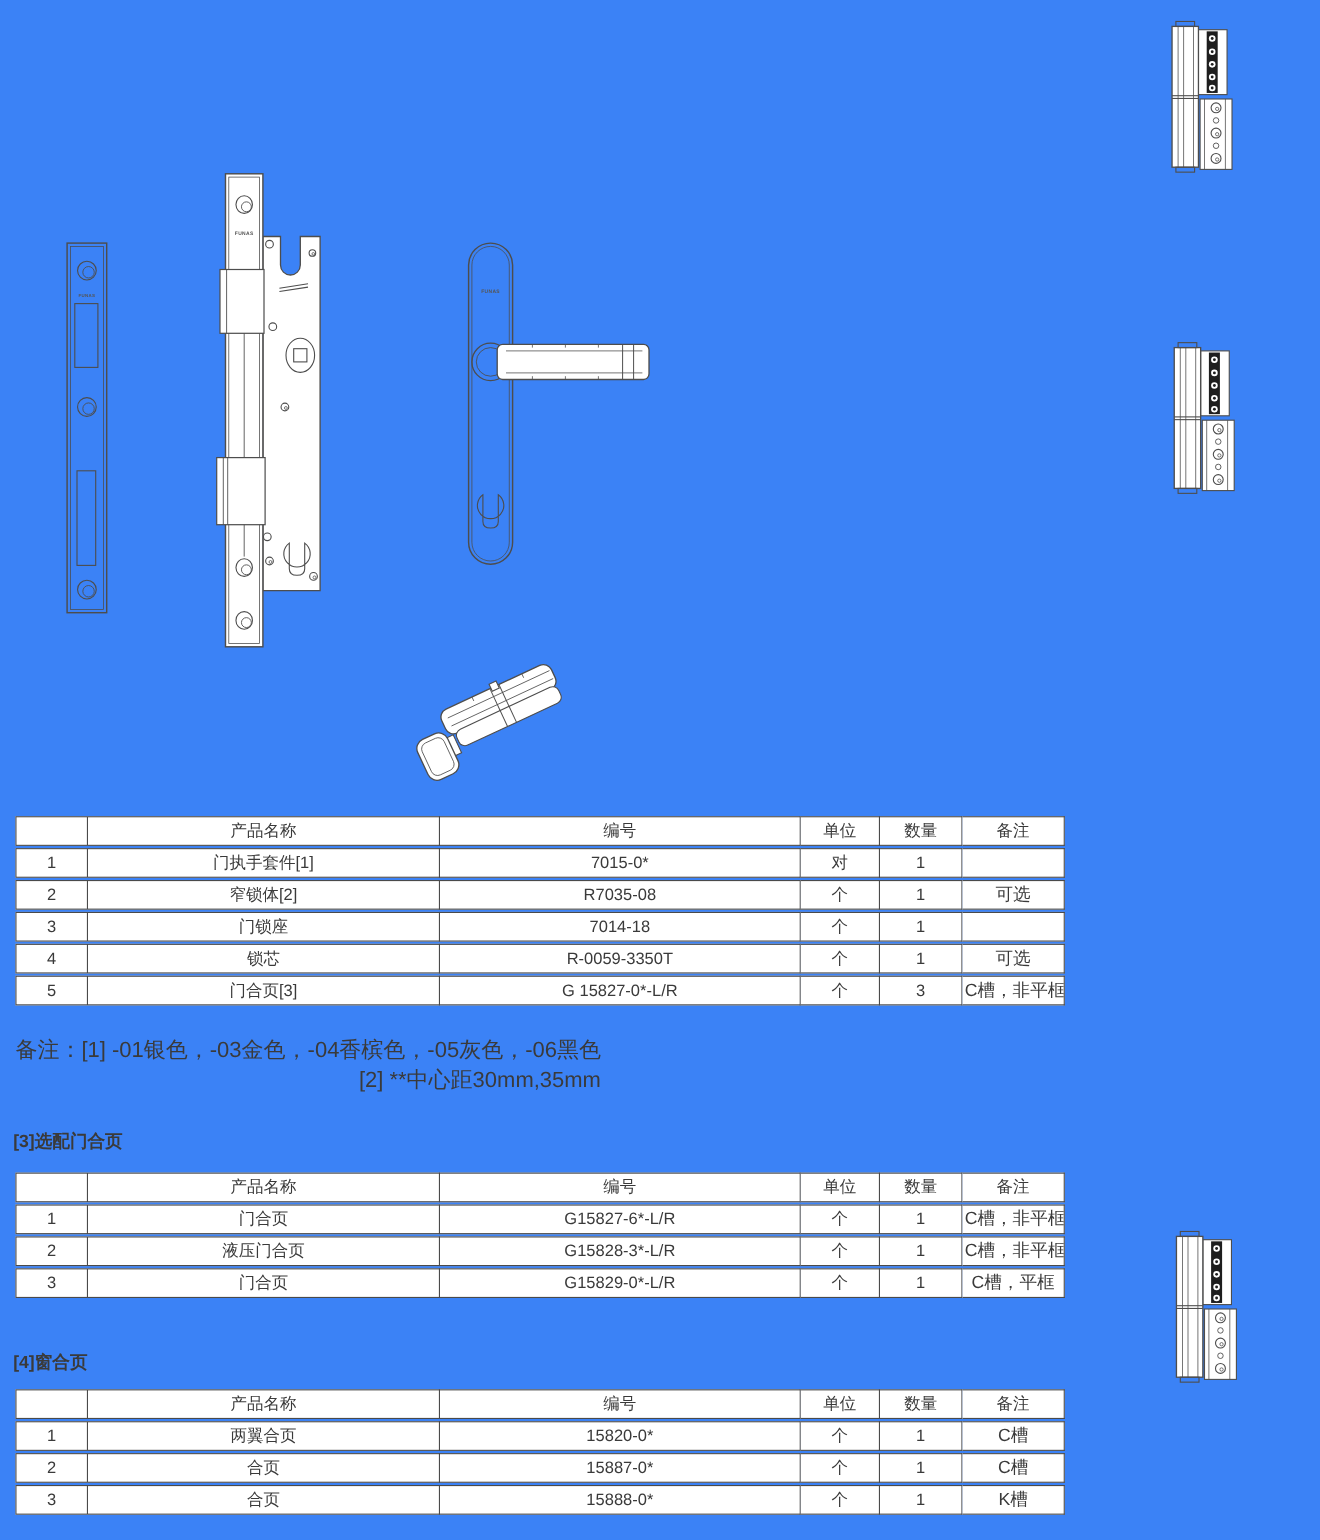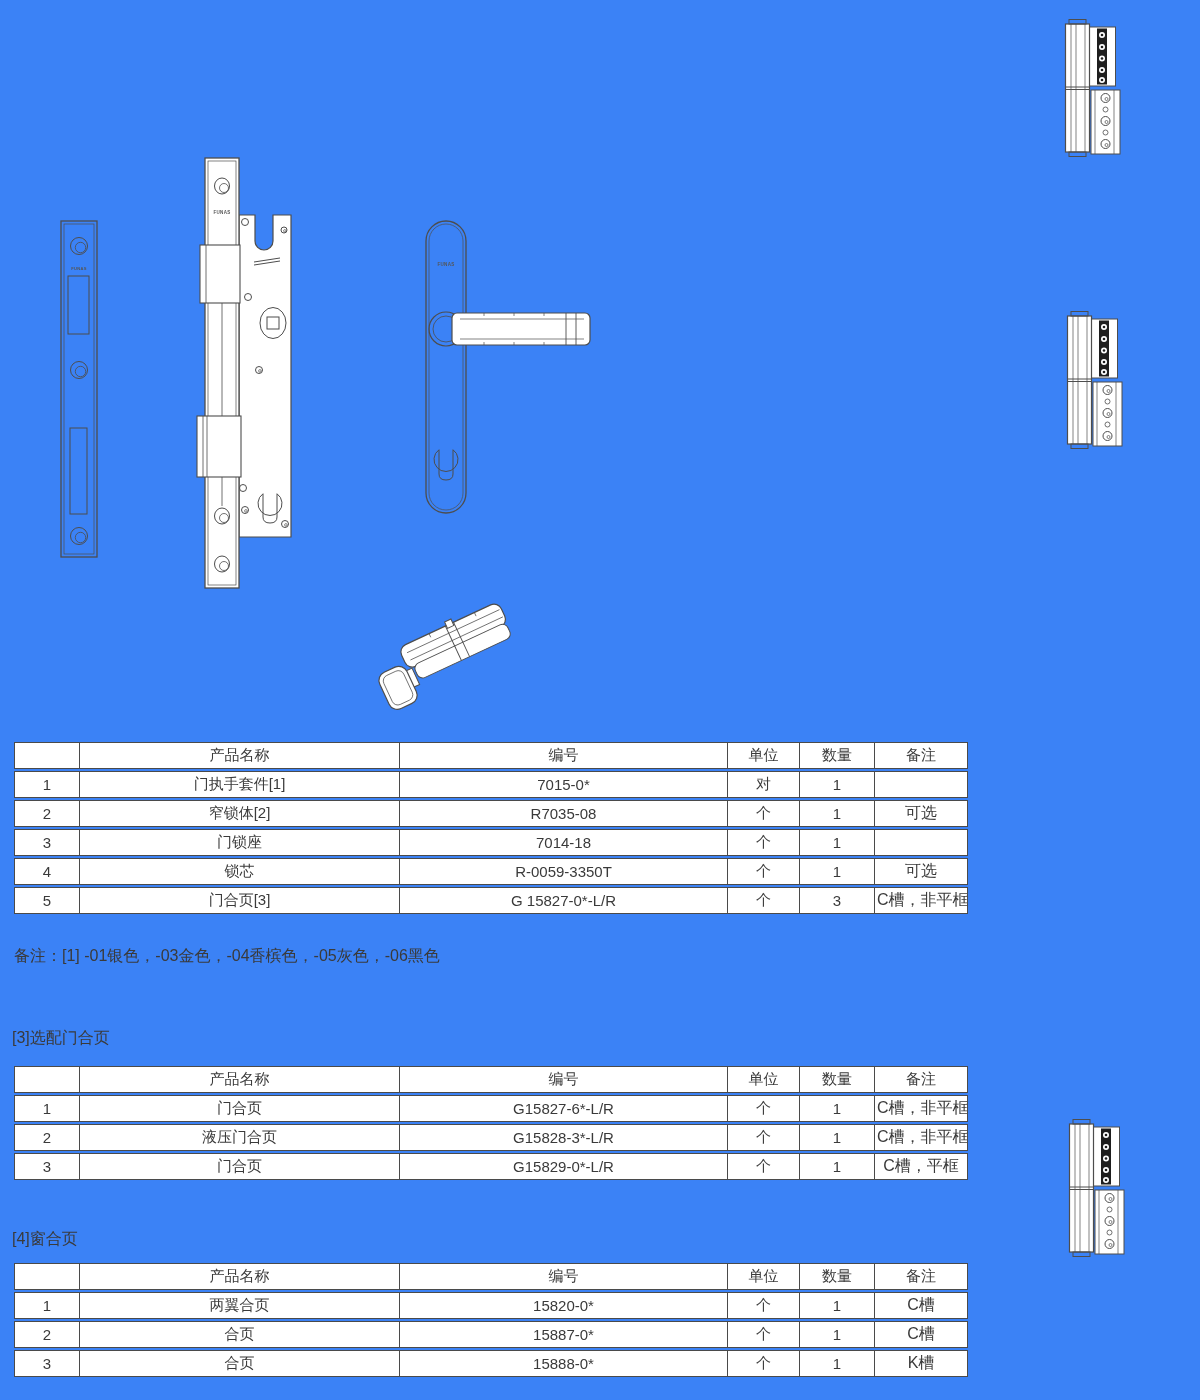--- a/index.html
+++ b/index.html
@@ -20,23 +20,23 @@
     font-weight:normal; padding:0 2px; overflow:hidden; white-space:nowrap;
     border-top:1px solid #4a4a4a; border-bottom:1px solid #4a4a4a;
     border-right:1px solid #4a4a4a; background:#fff;
   }
   table.parts th:first-child, table.parts td:first-child { border-left:1px solid #4a4a4a; }
   table.parts td:last-child { font-size:16px; }
   col.c0{width:66px} col.c1{width:320px} col.c2{width:328px}
   col.c3{width:72px} col.c4{width:75px} col.c5{width:93px}
 
   
-  .notes { position:absolute; left:14px; top:942px; font-size:16px; line-height:27px; color:#3a3a3a;text-align:right; }
+  .notes { position:absolute; left:14px; top:942px; font-size:20px; line-height:27px; color:#3a3a3a;text-align:right; }
   .notes .l2 { margin-left:38px; }
-  .section-label { position:absolute; left:12px; font-size:16px; color:#3a3a3a; }
+  .section-label { position:absolute; left:12px; font-size:16px; color:#3a3a3a;font-weight:bold; }
 
   
   svg { overflow:visible; }
   .draw { position:absolute; }
   .cyl { transform:rotate(-25deg); }
   .brand-txt { font-family:"Liberation Sans", sans-serif; font-size:5.5px; font-weight:bold; fill:#555; letter-spacing:.3px; }
 </style>
 </head>
 <body>
 
@@ -295,20 +295,21 @@
           <td>G 15827-0*-L/R</td>
           <td>个</td>
           <td>3</td>
           <td>C槽，非平框</td>
         </tr>
       </tbody>
     </table>
 
   <div class="notes">
     <div class="l1">备注：[1] -01银色，-03金色，-04香槟色，-05灰色，-06黑色</div>
+    <div class="l2">[2] **中心距30mm,35mm</div>
   </div>
 
   <div class="section-label" style="top:1028px;">[3]选配门合页</div>
 
   <table class="parts" style="top:1064px;">
     <colgroup>
         <col class="c0">
         <col class="c1">
         <col class="c2">
         <col class="c3">

